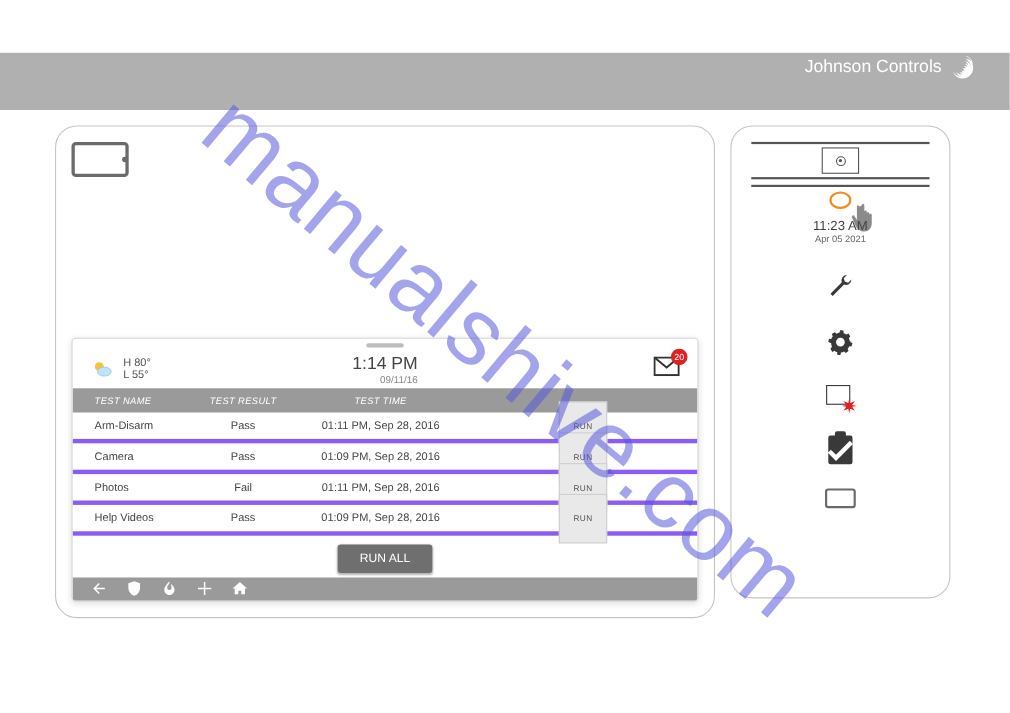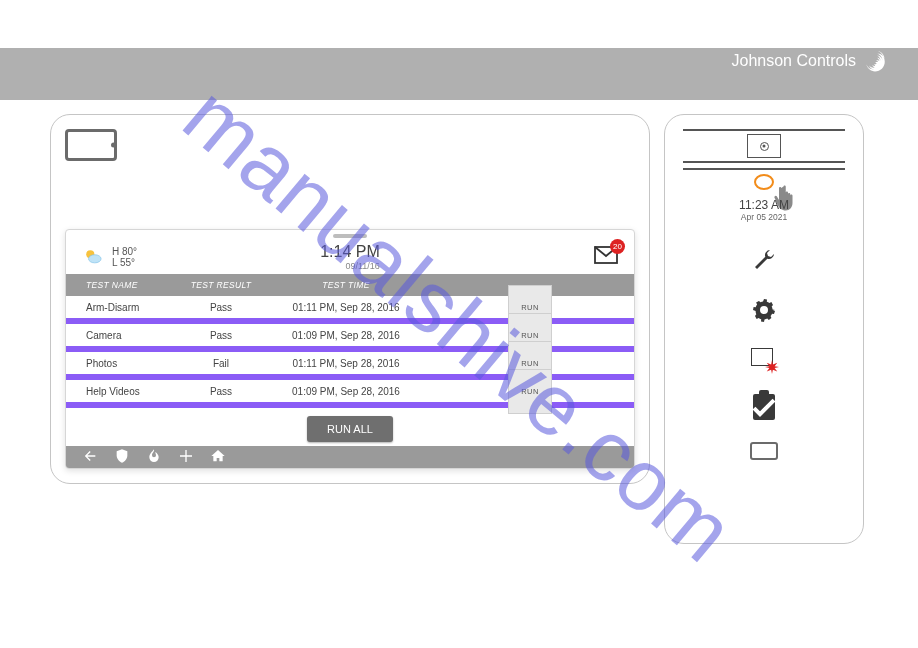--- a/index.html
+++ b/index.html
@@ -24,21 +24,21 @@
     gap: 14px;
     padding: 14px 50px 0 50px;
     align-items: flex-start;
   }
 
   .card {
     border: 1px solid #c5c5c5;
     border-radius: 20px;
     background: #fff;
   }
-  .card-main { width: 600px; height: 370px; padding: 14px; position: relative; }
+  .card-main { width: 600px; height: 448px; padding: 14px; position: relative; }
   .card-side { width: 200px; height: 430px; padding: 14px 18px; display: flex; flex-direction: column; align-items: center; }
 
   .tablet-icon {
     width: 52px; height: 32px; border: 3px solid #6b6b6b; border-radius: 4px;
     position: relative; margin-bottom: 50px;
   }
   .tablet-icon::after {
     content: ""; position: absolute; right: -2px; top: 50%; transform: translateY(-50%);
     width: 5px; height: 5px; border-radius: 50%; background: #6b6b6b;
   }
@@ -79,21 +79,21 @@
     display: flex; background: #9a9a9a; color: #fff; font-size: 8.5px;
     letter-spacing: 0.04em; height: 22px; align-items: center; font-style: italic;
   }
   .col-name { width: 110px; padding-left: 20px; }
   .col-result { width: 90px; text-align: center; }
   .col-time { width: 160px; text-align: center; }
   .col-run { flex: 1; text-align: center; }
 
   .trow {
     display: flex; height: 28px; align-items: center; font-size: 10px; color: #444;
-    border-bottom: 6px solid #8b5cf6;
+    border-bottom: 4px solid #8b5cf6;
   }
   .trow .col-name, .trow .col-result, .trow .col-time { }
   .run-btn {
     background: #e9e9e9; border: 1px solid #cfcfcf; font-size: 7.5px; letter-spacing: 0.05em;
     padding: 17px 12px; color: #555; cursor: pointer;
   }
 
   .action-row {
     display: flex; gap: 20px; justify-content: center; padding: 8px 0 4px;
   }

